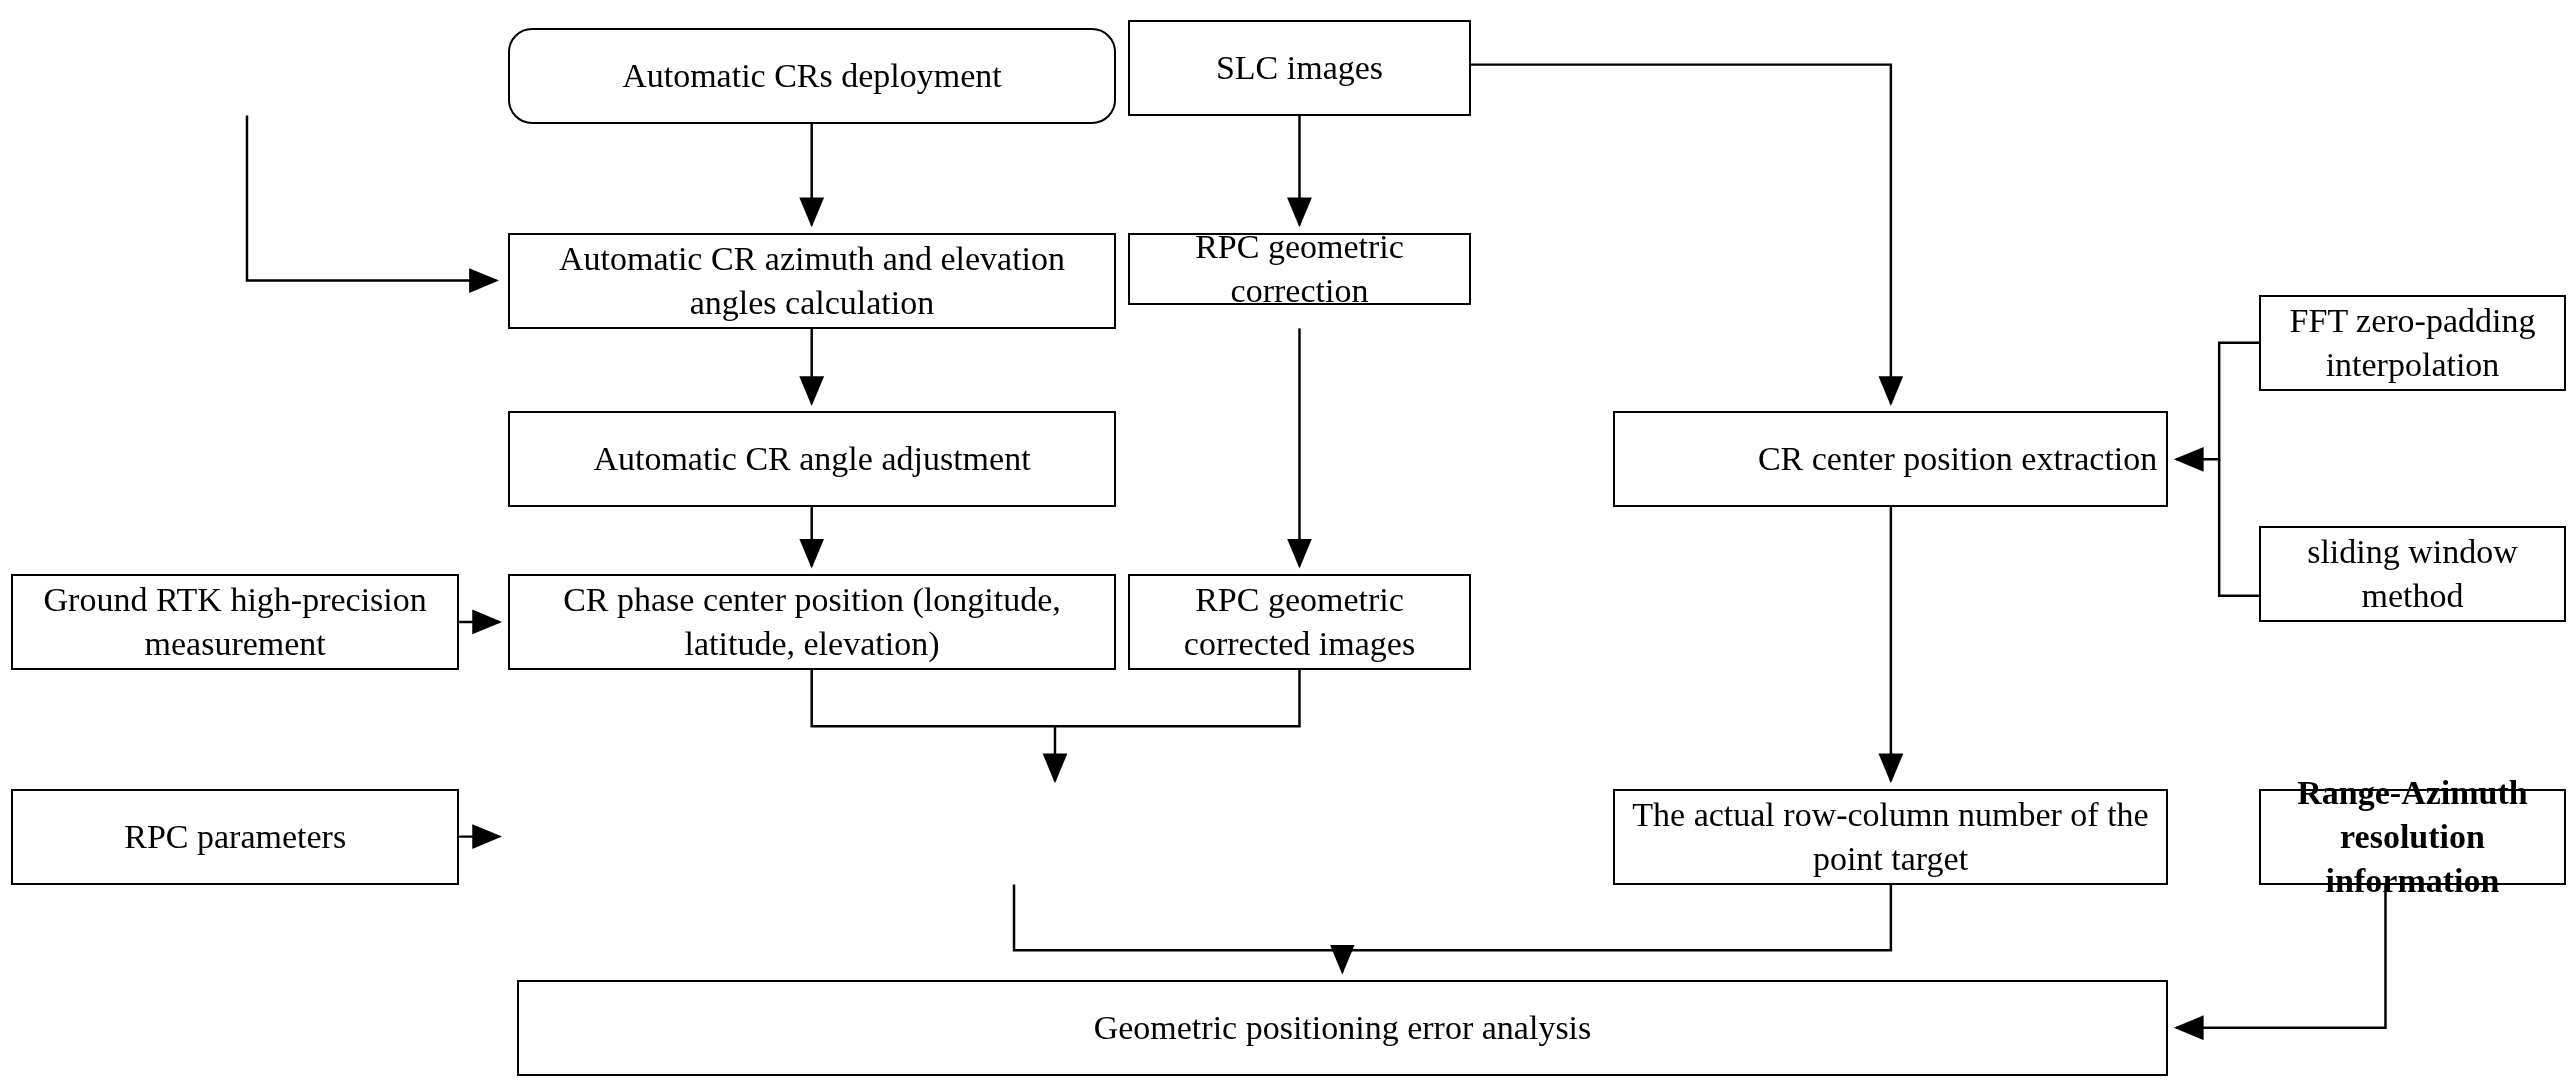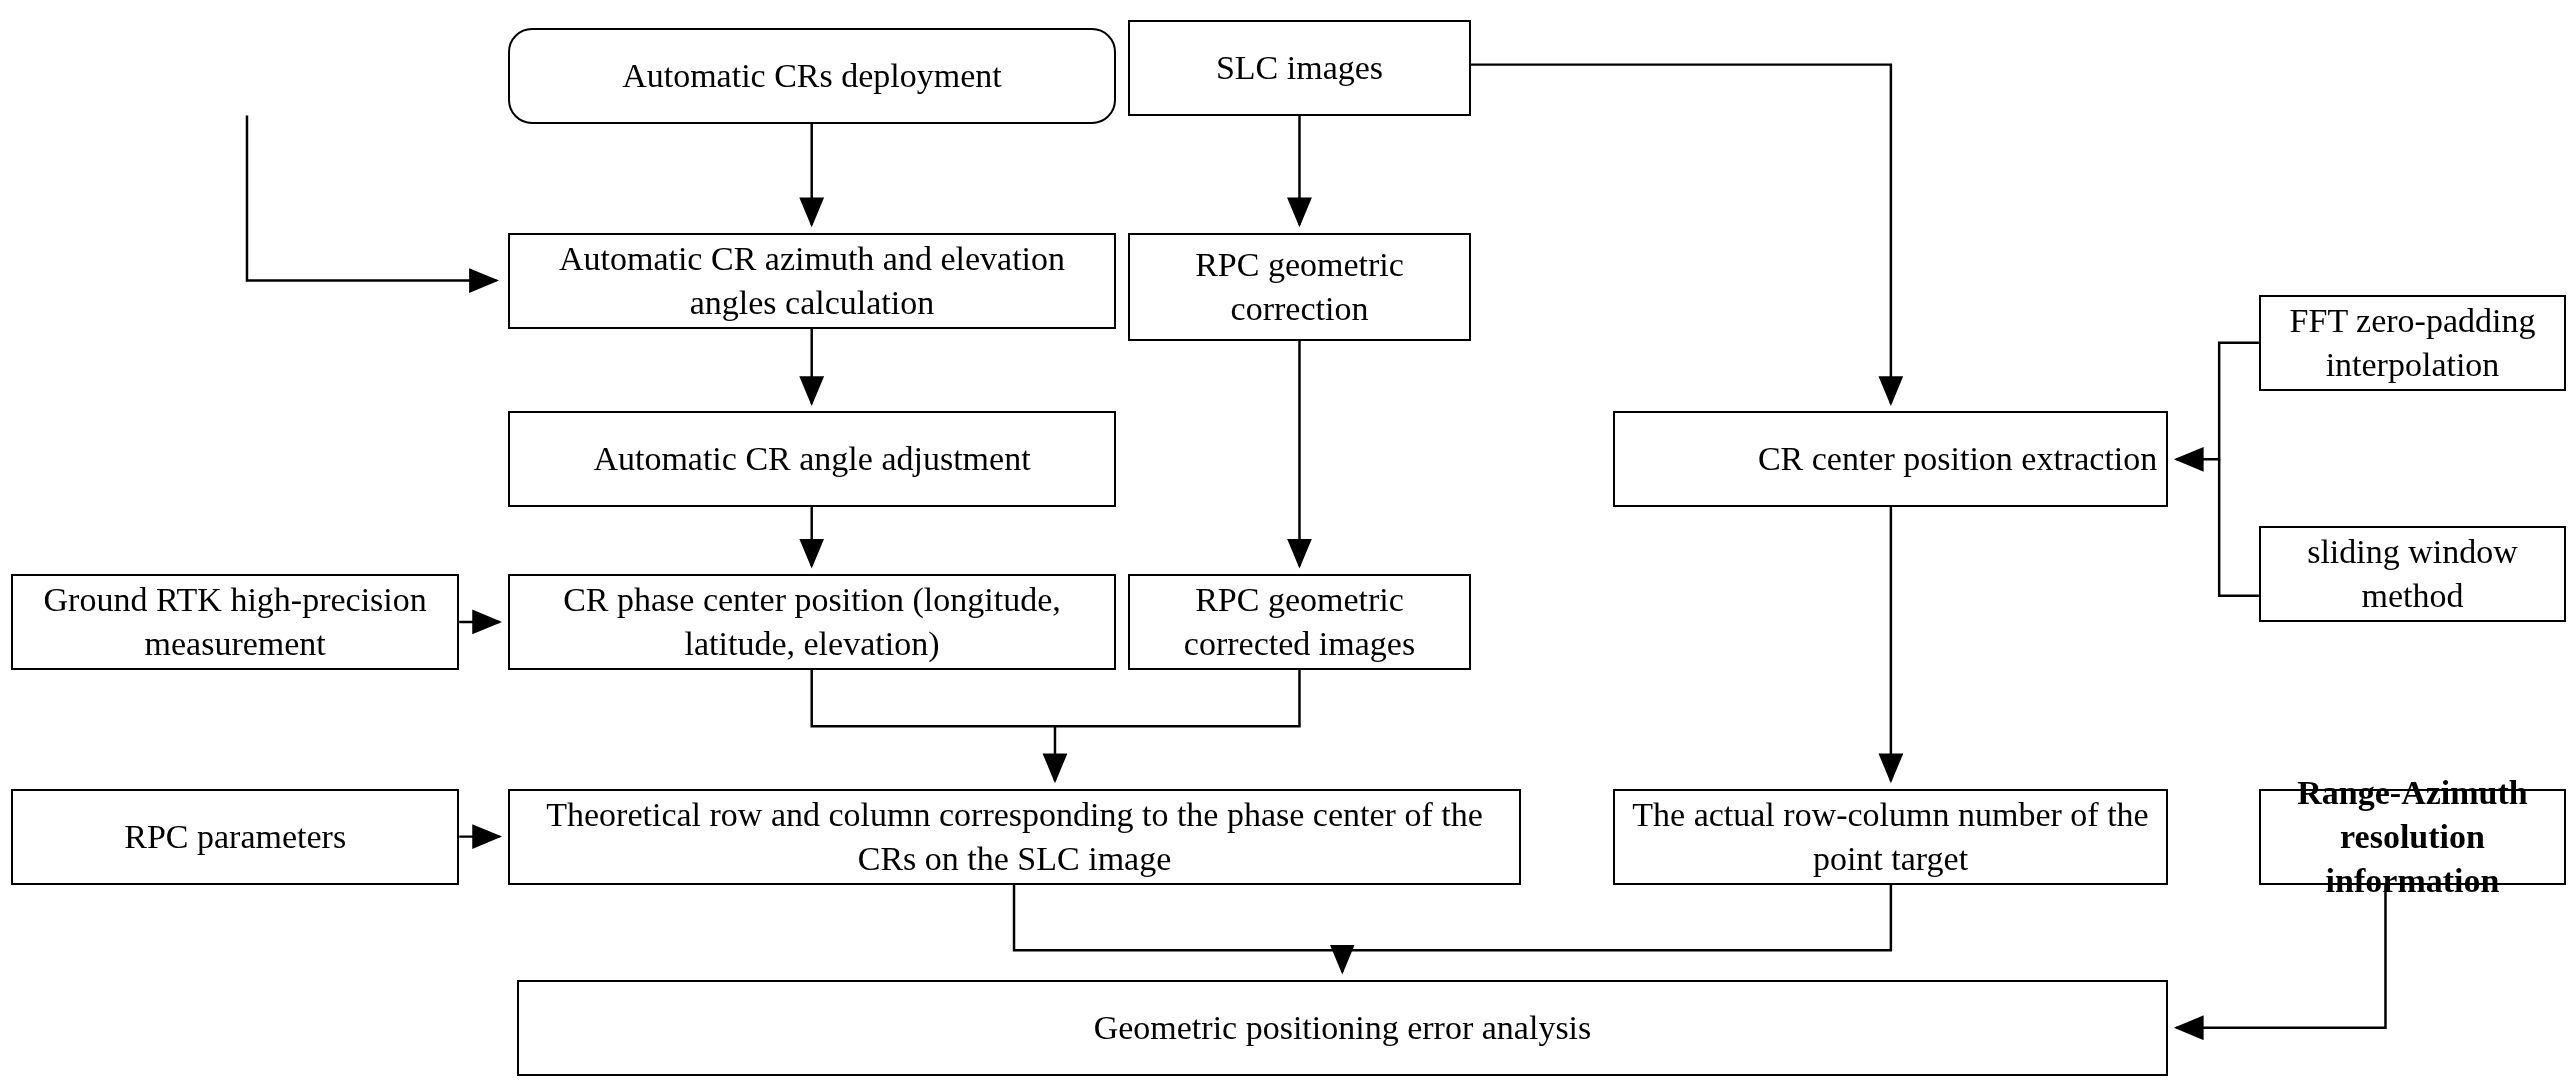--- a/index.html
+++ b/index.html
@@ -123,21 +123,21 @@
   </div>
 
   <div class="node" style="left:1128px; top:20px; width:343px; height:96px;">
     <span class="node-label">SLC images</span>
   </div>
 
   <div class="node" style="left:508px; top:233px; width:608px; height:96px;">
     <span class="node-label">Automatic CR azimuth  and elevation angles calculation</span>
   </div>
 
-  <div class="node" style="left:1128px; top:233px; width:343px; height:108px;">
+  <div class="node" style="left:1128px; top:233px; width:343px; height:72px;">
     <span class="node-label">RPC geometric correction</span>
   </div>
 
   <div class="node" style="left:2259px; top:295px; width:307px; height:96px;">
     <span class="node-label">FFT zero-padding interpolation</span>
   </div>
 
   <div class="node" style="left:508px; top:411px; width:608px; height:96px;">
     <span class="node-label">Automatic CR angle adjustment</span>
   </div>
@@ -159,23 +159,20 @@
   </div>
 
   <div class="node" style="left:1128px; top:574px; width:343px; height:96px;">
     <span class="node-label">RPC geometric corrected images</span>
   </div>
 
   <div class="node" style="left:11.2px; top:789px; width:448px; height:96px;justify-content:center;">
     <span class="node-label">RPC parameters</span>
   </div>
 
-  <div class="node" style="left:508px; top:789px; width:1013px; height:96px;">
-    <span class="node-label">Theoretical row and column corresponding to the phase center of the CRs on the SLC image</span>
-  </div>
 
   <div class="node" style="left:1613px; top:789px; width:555px; height:96px;">
     <span class="node-label">The actual row-column number of the point target</span>
   </div>
 
   <div class="node" style="left:2259px; top:789px; width:307px; height:96px;font-weight:bold;">
     <span class="node-label">Range-Azimuth resolution information</span>
   </div>
 
   <div class="node" style="left:517px; top:980px; width:1651px; height:96px;">

